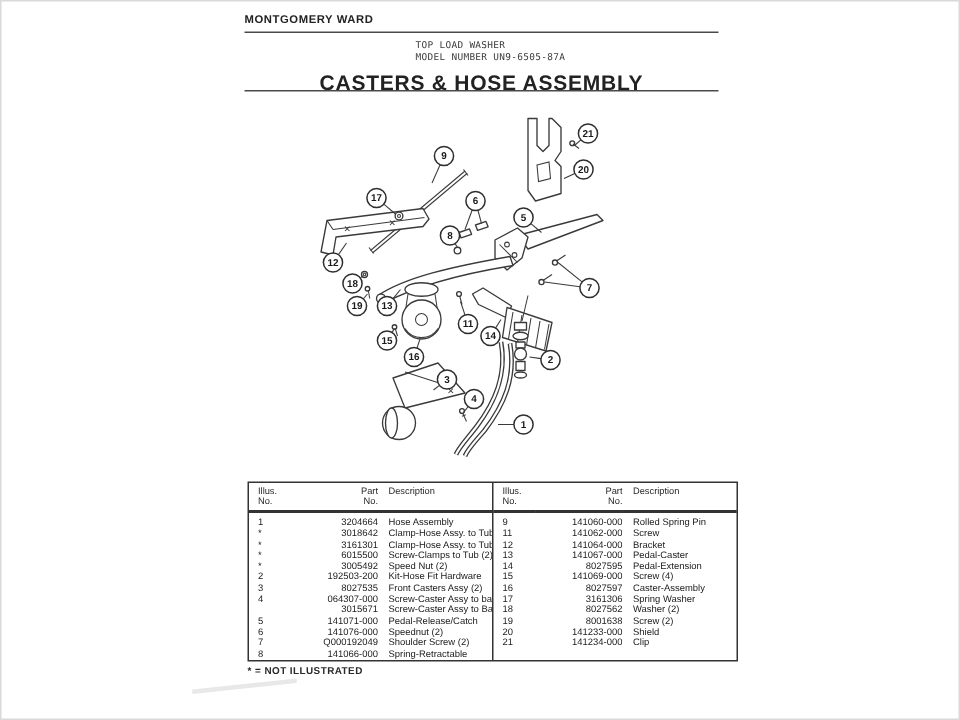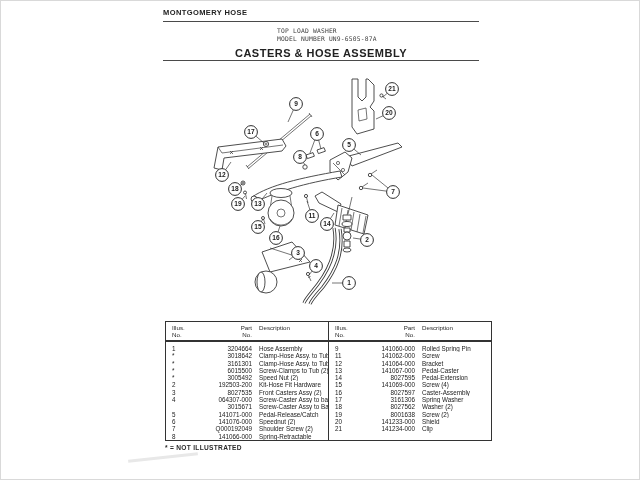--- a/index.html
+++ b/index.html
@@ -10,21 +10,21 @@
   }
   .abs{position:absolute;}
   
   .brand{left:163px;top:8px;font-size:7.5px;font-weight:bold;letter-spacing:.4px;color:#222;}
   .rule{left:163px;width:316px;height:1px;background:#4a4a4a;}
   .rule1{top:21px;}
   .rule2{top:60px;}
   .subtitle{left:277px;font-family:"DejaVu Sans Mono", monospace;font-size:6.3px;color:#3c3c3c;letter-spacing:.2px;white-space:nowrap;}
   .sub1{top:27px;}
   .sub2{top:35px;}
-  .title{left:163px;top:47px;width:316px;text-align:center;font-size:11px;font-weight:bold;letter-spacing:.5px;color:#222;}
+  .title{left:163px;top:47px;width:316px;text-align:center;font-size:14px;font-weight:bold;letter-spacing:.5px;color:#222;}
   
   .diagram{left:160px;top:68px;width:260px;height:252px;}
   svg .part{fill:#ffffff;stroke:#3a3a3a;stroke-width:0.9;stroke-linejoin:round;}
   svg .thin{fill:none;stroke:#3a3a3a;stroke-width:0.7;}
   svg .leader{stroke:#3a3a3a;stroke-width:0.7;fill:none;}
   svg .co{fill:#ffffff;stroke:#2e2e2e;stroke-width:1;}
   svg .con{font-family:"Liberation Sans",sans-serif;font-size:6.6px;font-weight:bold;fill:#1a1a1a;text-anchor:middle;}
   svg .hatch{stroke:#3a3a3a;stroke-width:0.7;}
   
   .parts-table{left:165px;top:321px;width:327px;display:flex;
@@ -39,21 +39,21 @@
   .col-illus{width:22px;padding-left:6px;}
   .col-part{width:58px;text-align:right;}
   .col-desc{padding-left:7px;}
   tbody tr:first-child td{padding-top:3px;}
   .footnote{left:165px;top:444px;font-size:6.6px;font-weight:bold;letter-spacing:.3px;color:#2a2a2a;}
   .scan-smudge{left:128px;top:456px;width:70px;height:3px;background:#e8e8e8;transform:rotate(-6deg);}
 </style>
 </head>
 <body>
 
-<div class="abs brand">MONTGOMERY HOSE</div>
+<div class="abs brand">MONTGOMERY WARD</div>
 <div class="abs rule rule1"></div>
 <div class="abs subtitle sub1">TOP LOAD WASHER</div>
 <div class="abs subtitle sub2">MODEL NUMBER UN9-6505-87A</div>
 <div class="abs title">CASTERS &amp; HOSE ASSEMBLY</div>
 <div class="abs rule rule2"></div>
 
 <svg class="abs diagram" viewBox="160 68 260 252" width="260" height="252" xmlns="http://www.w3.org/2000/svg">
   <g>
 
     <path class="part" d="M352,79 L352,127 L357,134 L374,129 L374,111 L370,107 L374,101 L374,85 L368,79 L366,79 L366,97 L362,101 L358,97 L358,79 Z"></path>

